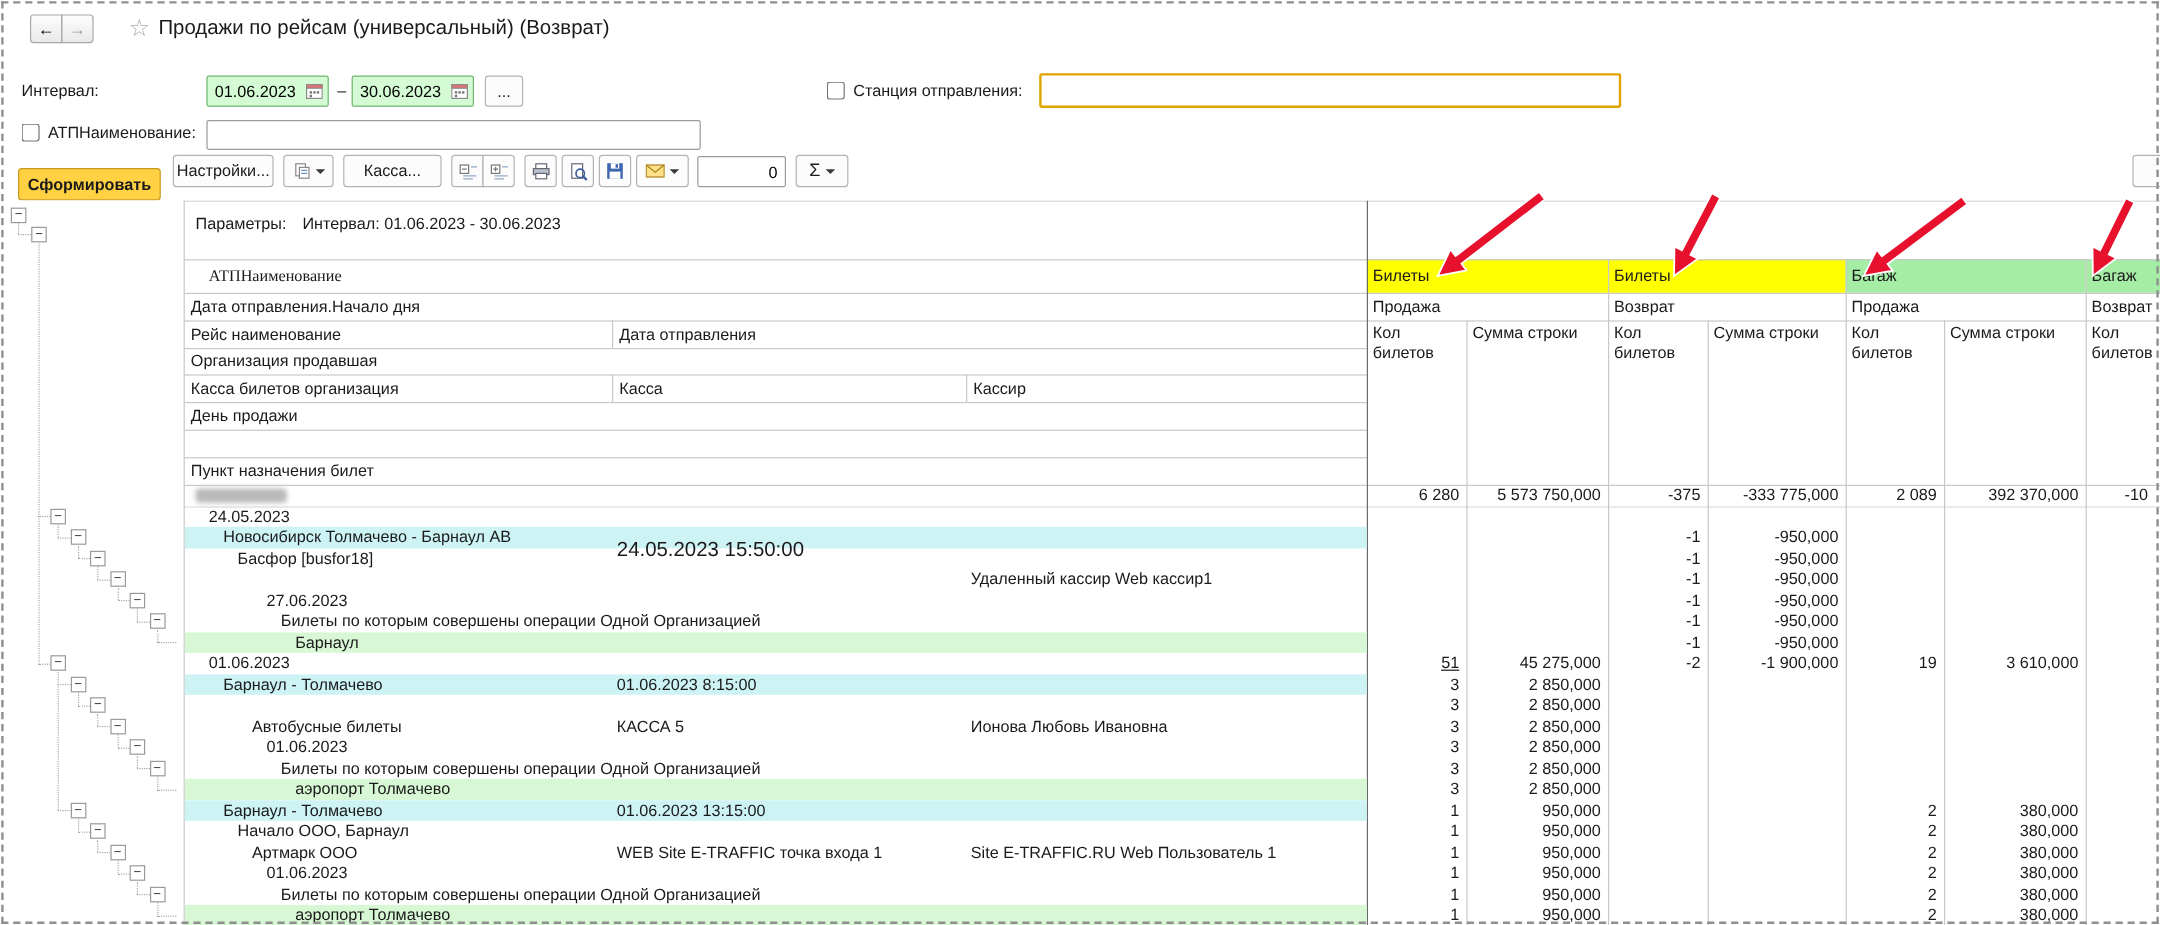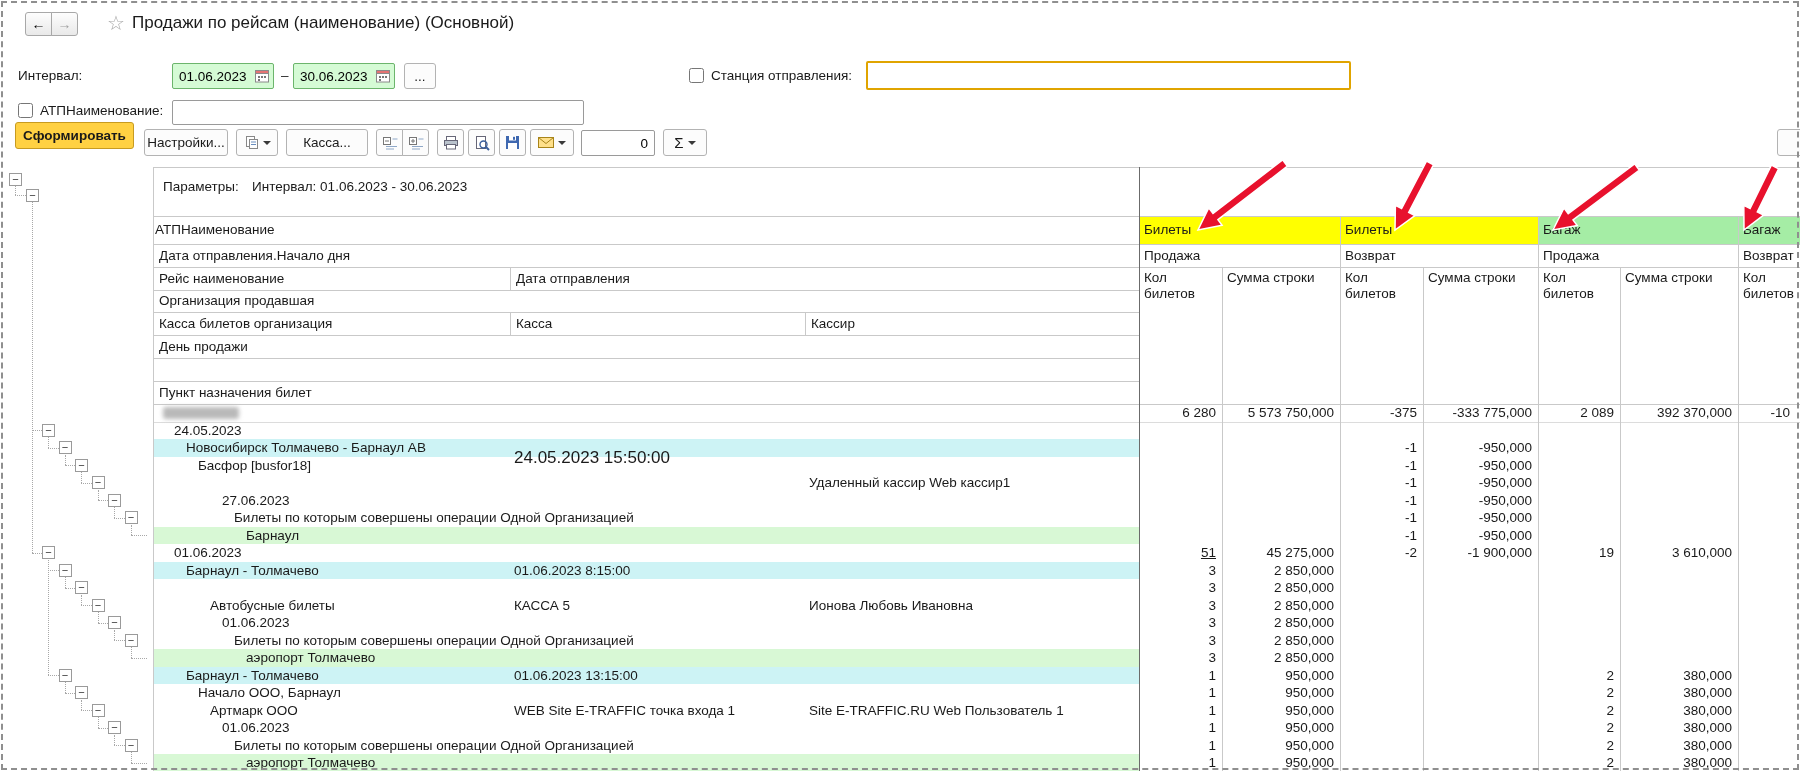--- a/index.html
+++ b/index.html
@@ -41,21 +41,21 @@
 </style>
 </head>
 <body>
 
 <div class="stage">
 
   <div>
     <button class="navbtn first" style="left:25px;top:12px">←</button>
     <button class="navbtn second" style="left:51px;top:12px">→</button>
     <span class="star" style="left:107px;top:11px">☆</span>
-    <h1 class="title" style="left:132px;top:13px">Продажи по рейсам (наименование) (Основной)</h1>
+    <h1 class="title" style="left:132px;top:13px">Продажи по рейсам (универсальный) (Возврат)</h1>
   </div>
 
   <div>
     <span class="lbl" style="left:18px;top:63px">Интервал:</span>
     <div class="datefield" style="left:172px;top:63px">
       <input value="01.06.2023" style="">
       <span class="calbtn">
         <svg width="14" height="14" viewBox="0 0 14 14">
             <rect x="0.5" y="1.5" width="13" height="11.5" fill="#fff" stroke="#8a8a8a"></rect>
             <rect x="0.5" y="1.5" width="13" height="3" fill="#e57373" stroke="#8a8a8a"></rect>
@@ -86,21 +86,21 @@
     <input class="txtinput station" style="left: 866px; top: 61px; width: 485px; height: 29px;" value="">
   </div>
 
   <div>
     <input type="checkbox" class="chk" style="left: 18px; top: 103px;">
     <span class="lbl" style="left:40px;top:98px">АТПНаименование:</span>
     <input class="txtinput" style="left: 172px; top: 100px; width: 412px; height: 25px;" value="">
   </div>
 
   <div>
-    <button class="btn primary" style="left:15px;top:122px;width:119px">Сформировать</button>
+    <button class="btn primary" style="left:15px;top:140px;width:119px">Сформировать</button>
     <button class="btn" style="left:144px;top:129px;width:84px">Настройки...</button>
     <button class="btn" style="left:236px;top:129px;width:42px">
       <span>
           <svg width="15" height="15" viewBox="0 0 15 15">
             <rect x="2.5" y="1.5" width="8" height="10" fill="#fff" stroke="#888"></rect>
             <rect x="5.5" y="4.5" width="8" height="9" fill="#fff" stroke="#888"></rect>
             <path d="M7 7h5M7 9.5h5" stroke="#6a8fc0"></path>
           </svg>
         </span>
       <span class="caret"></span>
@@ -180,21 +180,21 @@
       <div style="position: absolute; left: 1345px; top: 77px; height: 23px; line-height: 23px; font-size: 13.5px;">Возврат</div>
       <div style="position: absolute; left: 1543px; top: 77px; height: 23px; line-height: 23px; font-size: 13.5px;">Продажа</div>
       <div style="position: absolute; left: 1743px; top: 77px; height: 23px; line-height: 23px; font-size: 13.5px;">Возврат</div>
       <div style="position: absolute; left: 1144px; top: 103px; width: 75px; font-size: 13.5px; line-height: 16px;">Кол билетов</div>
       <div style="position: absolute; left: 1227px; top: 103px; width: 110px; font-size: 13.5px; line-height: 16px;">Сумма строки</div>
       <div style="position: absolute; left: 1345px; top: 103px; width: 75px; font-size: 13.5px; line-height: 16px;">Кол билетов</div>
       <div style="position: absolute; left: 1428px; top: 103px; width: 107px; font-size: 13.5px; line-height: 16px;">Сумма строки</div>
       <div style="position: absolute; left: 1543px; top: 103px; width: 74px; font-size: 13.5px; line-height: 16px;">Кол билетов</div>
       <div style="position: absolute; left: 1625px; top: 103px; width: 110px; font-size: 13.5px; line-height: 16px;">Сумма строки</div>
       <div style="position: absolute; left: 1743px; top: 103px; width: 50px; font-size: 13.5px; line-height: 16px;">Кол билетов</div>
-      <div style="position: absolute; left: 155px; top: 49px; height: 28px; line-height: 28px; font-size: 13.5px; white-space: nowrap;">АТПНаименование</div>
+      <div style="position: absolute; left: 174px; top: 49px; height: 28px; line-height: 28px; font-size: 13.5px; white-space: nowrap; font-family: Liberation Serif, serif;">АТПНаименование</div>
       <div style="position: absolute; left: 159px; top: 77px; height: 23px; line-height: 23px; font-size: 13.5px; white-space: nowrap;">Дата отправления.Начало дня</div>
       <div style="position: absolute; left: 159px; top: 100px; height: 23px; line-height: 23px; font-size: 13.5px; white-space: nowrap;">Рейс наименование</div>
       <div style="position: absolute; left: 516px; top: 100px; height: 23px; line-height: 23px; font-size: 13.5px; white-space: nowrap;">Дата отправления</div>
       <div style="position: absolute; left: 159px; top: 123px; height: 22px; line-height: 22px; font-size: 13.5px; white-space: nowrap;">Организация продавшая</div>
       <div style="position: absolute; left: 159px; top: 145px; height: 23px; line-height: 23px; font-size: 13.5px; white-space: nowrap;">Касса билетов организация</div>
       <div style="position: absolute; left: 516px; top: 145px; height: 23px; line-height: 23px; font-size: 13.5px; white-space: nowrap;">Касса</div>
       <div style="position: absolute; left: 811px; top: 145px; height: 23px; line-height: 23px; font-size: 13.5px; white-space: nowrap;">Кассир</div>
       <div style="position: absolute; left: 159px; top: 168px; height: 23px; line-height: 23px; font-size: 13.5px; white-space: nowrap;">День продажи</div>
       <div style="position: absolute; left: 159px; top: 214px; height: 23px; line-height: 23px; font-size: 13.5px; white-space: nowrap;">Пункт назначения билет</div>
       <div style="position: absolute; left: 153px; top: 0px; width: 1647px; height: 1px; background: rgb(201, 201, 201);"></div>

